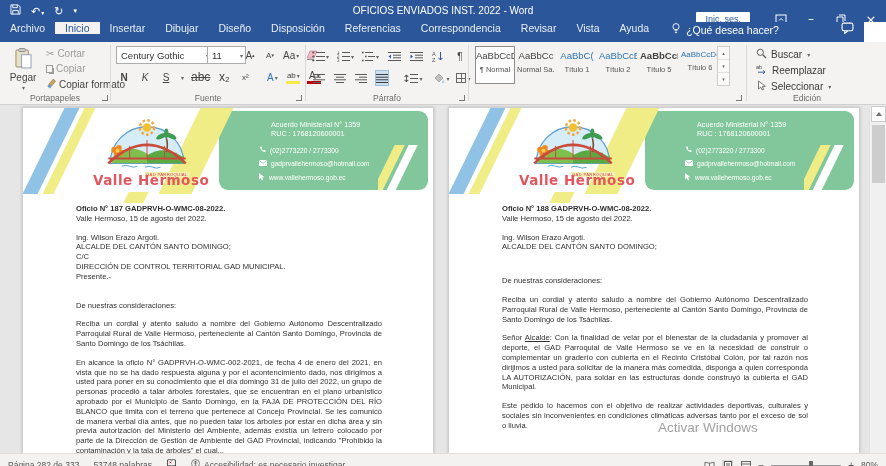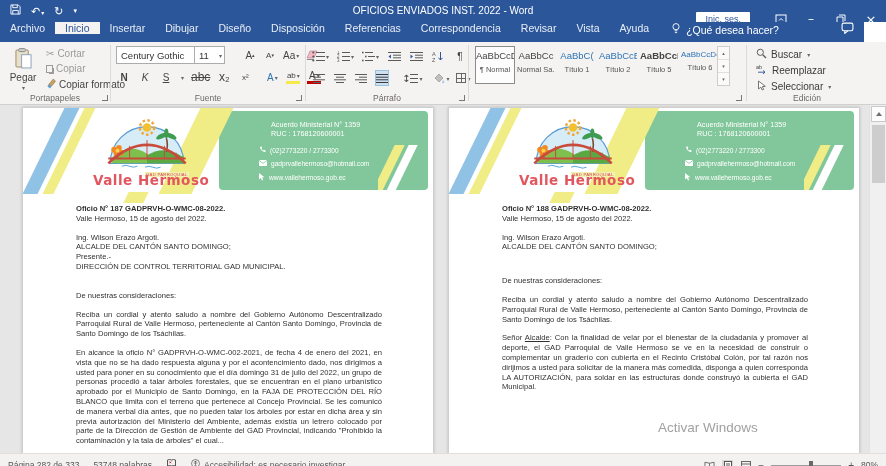--- a/index.html
+++ b/index.html
@@ -45,21 +45,21 @@
   .editrow { position:absolute; left:0; display:flex; align-items:center; gap:4px; font-size:10px; color:#3b3a39; }
 
   
   .docarea { position:absolute; left:0; top:105px; width:886px; height:348px; background:#E7E6E6; overflow:hidden; }
   .page { position:absolute; top:2px; width:412px; height:620px; background:#fff; border:1px solid #CFCFCF; box-shadow:0 0 3px rgba(0,0,0,.18); }
   .p1 { left:22px; } .p2 { left:448px; }
 
   
   .lhead { position:absolute; left:0; top:0; width:100%; height:86px; overflow:hidden; }
   .stripe { position:absolute; transform:skewX(-26deg); }
-  .greenpanel { position:absolute; left:196px; right:5px; top:3px; bottom:4px; background:#82C79B; border-radius:4px; color:#fff; overflow:hidden; }
+  .greenpanel { position:absolute; left:196px; right:5px; top:3px; bottom:4px; background:#82C79B; border-radius:9px; color:#fff; overflow:hidden; }
   .gp-line { margin-left:52px; font-size:7.2px; line-height:9px; }
   .gp-top { margin-top:9px; }
   .gp-contact { margin-left:40px; font-size:6.6px; line-height:8px; margin-top:5px; display:flex; align-items:center; gap:4px; }
   .gp-stripes { position:absolute; right:8px; bottom:-4px; top:34px; width:42px; overflow:hidden; }
   .brand { position:absolute; left:70px; top:64px; font-size:13.5px; font-weight:bold; color:#E2565F; letter-spacing:.5px; font-family:"DejaVu Sans", sans-serif; }
   .brandsmall { position:absolute; left:122px; top:64px; font-size:4.2px; color:#D6444E; background:#F3F0B4; padding:0 1px; letter-spacing:.3px; }
   .logo { position:absolute; left:78px; top:5px; }
   .yellowtail { position:absolute; left:103px; top:84px; width:20px; height:11px; background:#F1ED86; transform:skewX(-26deg); }
 
   
@@ -177,21 +177,21 @@
     <div class="glabel">Portapapeles</div>
     <div class="launch"></div>
   </div>
   <div class="sep" style="left:110px"></div>
 
   <div class="grp" style="left:112px;width:192px">
     <div class="combo" style="position:absolute;left:4px;top:4px;width:96px">
         <span>Century Gothic</span>
         <span class="dd">▾</span>
       </div>
-    <div class="combo" style="position:absolute;left:82px;top:4px;width:31px">
+    <div class="combo" style="position:absolute;left:95px;top:4px;width:39px">
         <span>11</span>
         <span class="dd">▾</span>
       </div>
     <div class="smallrow" style="left:131px;top:5px;gap:6px">
       <span class="ibtn">
           <span>A</span>
           <span style="font-size:5px;vertical-align:super">▴</span>
         </span>
       <span class="ibtn" style="font-size:8px">
           <span>A</span>
@@ -522,22 +522,23 @@
       <div class="brandsmall">GAD PARROQUIAL</div>
       <div class="brand">Valle Hermoso</div>
     </div>
     <div class="yellowtail"></div>
     <div class="letter">
       <div class="b">Oficio N° 187 GADPRVH-O-WMC-08-2022.</div>
       <div>Valle Hermoso, 15 de agosto del 2022.</div>
       <div class="sp9"></div>
       <div>Ing. Wilson Erazo Argoti.</div>
       <div>ALCALDE DEL CANTÓN SANTO DOMINGO;</div>
+      <div>C/C</div>
+      <div>DIRECCIÓN DE CONTROL TERRITORIAL GAD MUNICIPAL.</div>
       <div>Presente.-</div>
-      <div>DIRECCIÓN DE CONTROL TERRITORIAL GAD MUNICIPAL.</div>
       <div class="sp19"></div>
       <div>De nuestras consideraciones:</div>
       <div class="jp">Reciba un cordial y atento saludo a nombre del Gobierno Autónomo Descentralizado Parroquial Rural de Valle Hermoso, perteneciente al Cantón Santo Domingo, Provincia de Santo Domingo de los Tsáchilas.</div>
       <div class="jp">En alcance la oficio N° GADPRVH-O-WMC-002-2021, de fecha 4 de enero del 2021, en vista que no se ha dado respuesta alguna y por el acontencimiento dado, nos dirigimos a usted para poner en su conocimiento que el día domingo 31 de julio del 2022, un grupo de personas procedió a talar árboles forestales, que se encuentran en el plano urbanístico aprobado por el Municipio de Santo Domingo, en la FAJA DE PROTECCIÓN DEL RÍO BLANCO que limita con el terreno que pertenece al Concejo Provincial. Se les comunicó de manera verbal día antes, que no pueden talar los árboles por estar en dicha área y sin previa autorización del Ministerio del Ambiente, además existía un letrero colocado por parte de la Dirección de Gestión de Ambiente del GAD Provincial, indicando "Prohibido la contaminación y la tala de árboles" el cual...</div>
     </div>
   </div>
 
   <div class="page p2">
     <div class="lhead">
       <div class="stripe" style="left:20px;top:-6px;width:15px;height:100px;background:#8FC2E5"></div>
@@ -610,20 +611,21 @@
     <div class="letter">
       <div class="b">Oficio N° 188 GADPRVH-O-WMC-08-2022.</div>
       <div>Valle Hermoso, 15 de agosto del 2022.</div>
       <div class="sp9"></div>
       <div>Ing. Wilson Erazo Argoti.</div>
       <div>ALCALDE DEL CANTÓN SANTO DOMINGO;</div>
       <div class="sp24"></div>
       <div>De nuestras consideraciones:</div>
       <div class="jp">Reciba un cordial y atento saludo a nombre del Gobierno Autónomo Descentralizado Parroquial Rural de Valle Hermoso, perteneciente al Cantón Santo Domingo, Provincia de Santo Domingo de los Tsáchilas.</div>
       <div class="jp"><span>Señor </span><span class="u">Alcalde</span><span>: Con la finalidad de velar por el bienestar de la ciudadanía y promover al deporte, el GAD Parroquial de Valle Hermoso se ve en la necesidad de construir o complementar un graderío con cubierta en el Recinto Cristóbal Colón, por tal razón nos dirijimos a usted para solicitar de la manera más comedida, disponga a quien corresponda LA AUTORIZACIÓN, para soldar en las estructuras donde construyó la cubierta el GAD Municipal.</span></div>
+      <div class="jp">Este pedido lo hacemos con el objetivo de realizar actividades deportivas, culturales y sociales sin inconvenientes en condiciones climáticas adversas tanto por el exceso de sol o lluvia.</div>
       <div class="sp14"></div>
 
     </div>
   </div>
 
   <div class="vscroll">
     <div class="scrollbtn">
         <span class="tri-up"></span>
       </div>
     <div class="thumb"></div>

